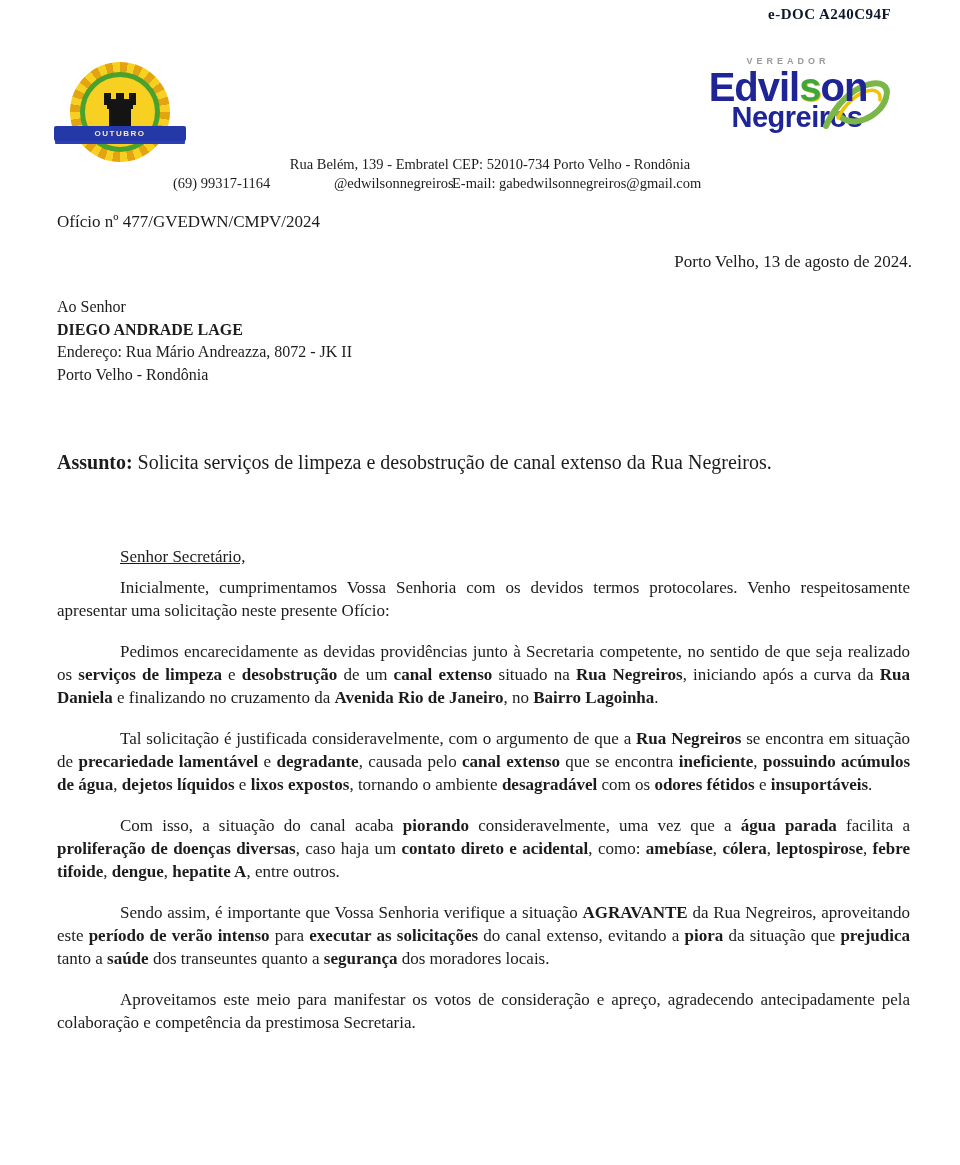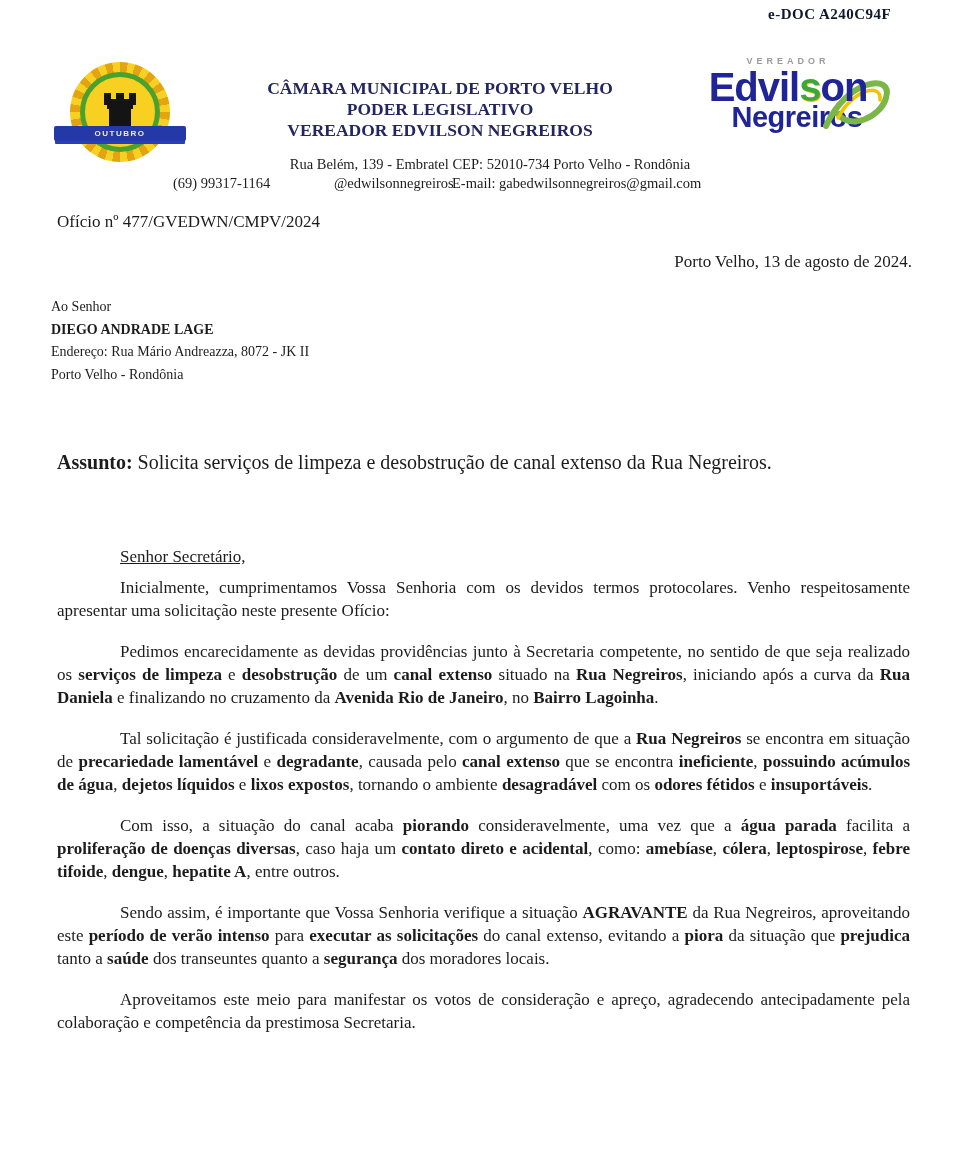--- a/index.html
+++ b/index.html
@@ -55,21 +55,21 @@
   
   .addr{position:absolute;top:156px;left:170px;width:640px;text-align:center;font-size:14.5px;}
   .contact{position:absolute;top:175px;left:0;width:960px;height:20px;font-size:14.5px;}
   .contact .phone{position:absolute;left:173px;}
   .contact .handle{position:absolute;left:334px;}
   .contact .email{position:absolute;left:452px;}
 
   
   .oficio{position:absolute;top:212px;left:57px;font-size:17px;}
   .dateline{position:absolute;top:252px;right:48px;font-size:17px;}
-  .recipient{position:absolute;top:296px;left:51px;font-size:14px;line-height:22.5px;}
+  .recipient{position:absolute;top:296px;left:57px;font-size:16px;line-height:22.5px;}
   .subject{position:absolute;top:451px;left:57px;width:853px;font-size:20px;}
 
   
   .bodytext{position:absolute;top:545px;left:57px;width:853px;font-size:17px;line-height:23px;}
   .salutation{margin:0 0 8px 0;padding-left:63px;text-decoration:underline;}
   .para{margin:0 0 18px 0;text-indent:63px;text-align:justify;}
 </style>
 </head>
 <body>
 
@@ -80,25 +80,20 @@
   <div class="crest">
     <div class="crest-rays"></div>
     <div class="crest-inner">
       <svg class="tower" viewBox="0 0 40 46">
         <path d="M4 8 h7 v6 h5 v-6 h8 v6 h5 v-6 h7 v12 h-3 v4 h-2 v20 h-22 v-20 h-2 v-4 h-3 z" fill="#141414"></path>
       </svg>
     </div>
     <div class="crest-ribbon">OUTUBRO</div>
   </div>
 
-  <div class="org">
-    <div>CÂMARA MUNICIPAL DE PORTO VELHO</div>
-    <div>PODER LEGISLATIVO</div>
-    <div>VEREADOR EDVILSON NEGREIROS</div>
-  </div>
 
   <div class="rlogo">
     <svg class="rlogo-swoosh" viewBox="0 0 90 70">
       <path d="M10 52 C 30 6, 78 -2, 70 24 C 64 44, 34 56, 22 40" fill="none" stroke="#7ab648" stroke-width="6" stroke-linecap="round"></path>
       <path d="M22 44 C 36 16, 66 8, 64 26" fill="none" stroke="#f2c400" stroke-width="3.5" stroke-linecap="round"></path>
     </svg>
     <div class="rlogo-role">VEREADOR</div>
     <div class="rlogo-name"><span>Edvil</span><span class="accent">s</span><span>on</span></div>
     <div class="rlogo-surname">Negreiros</div>
   </div>

